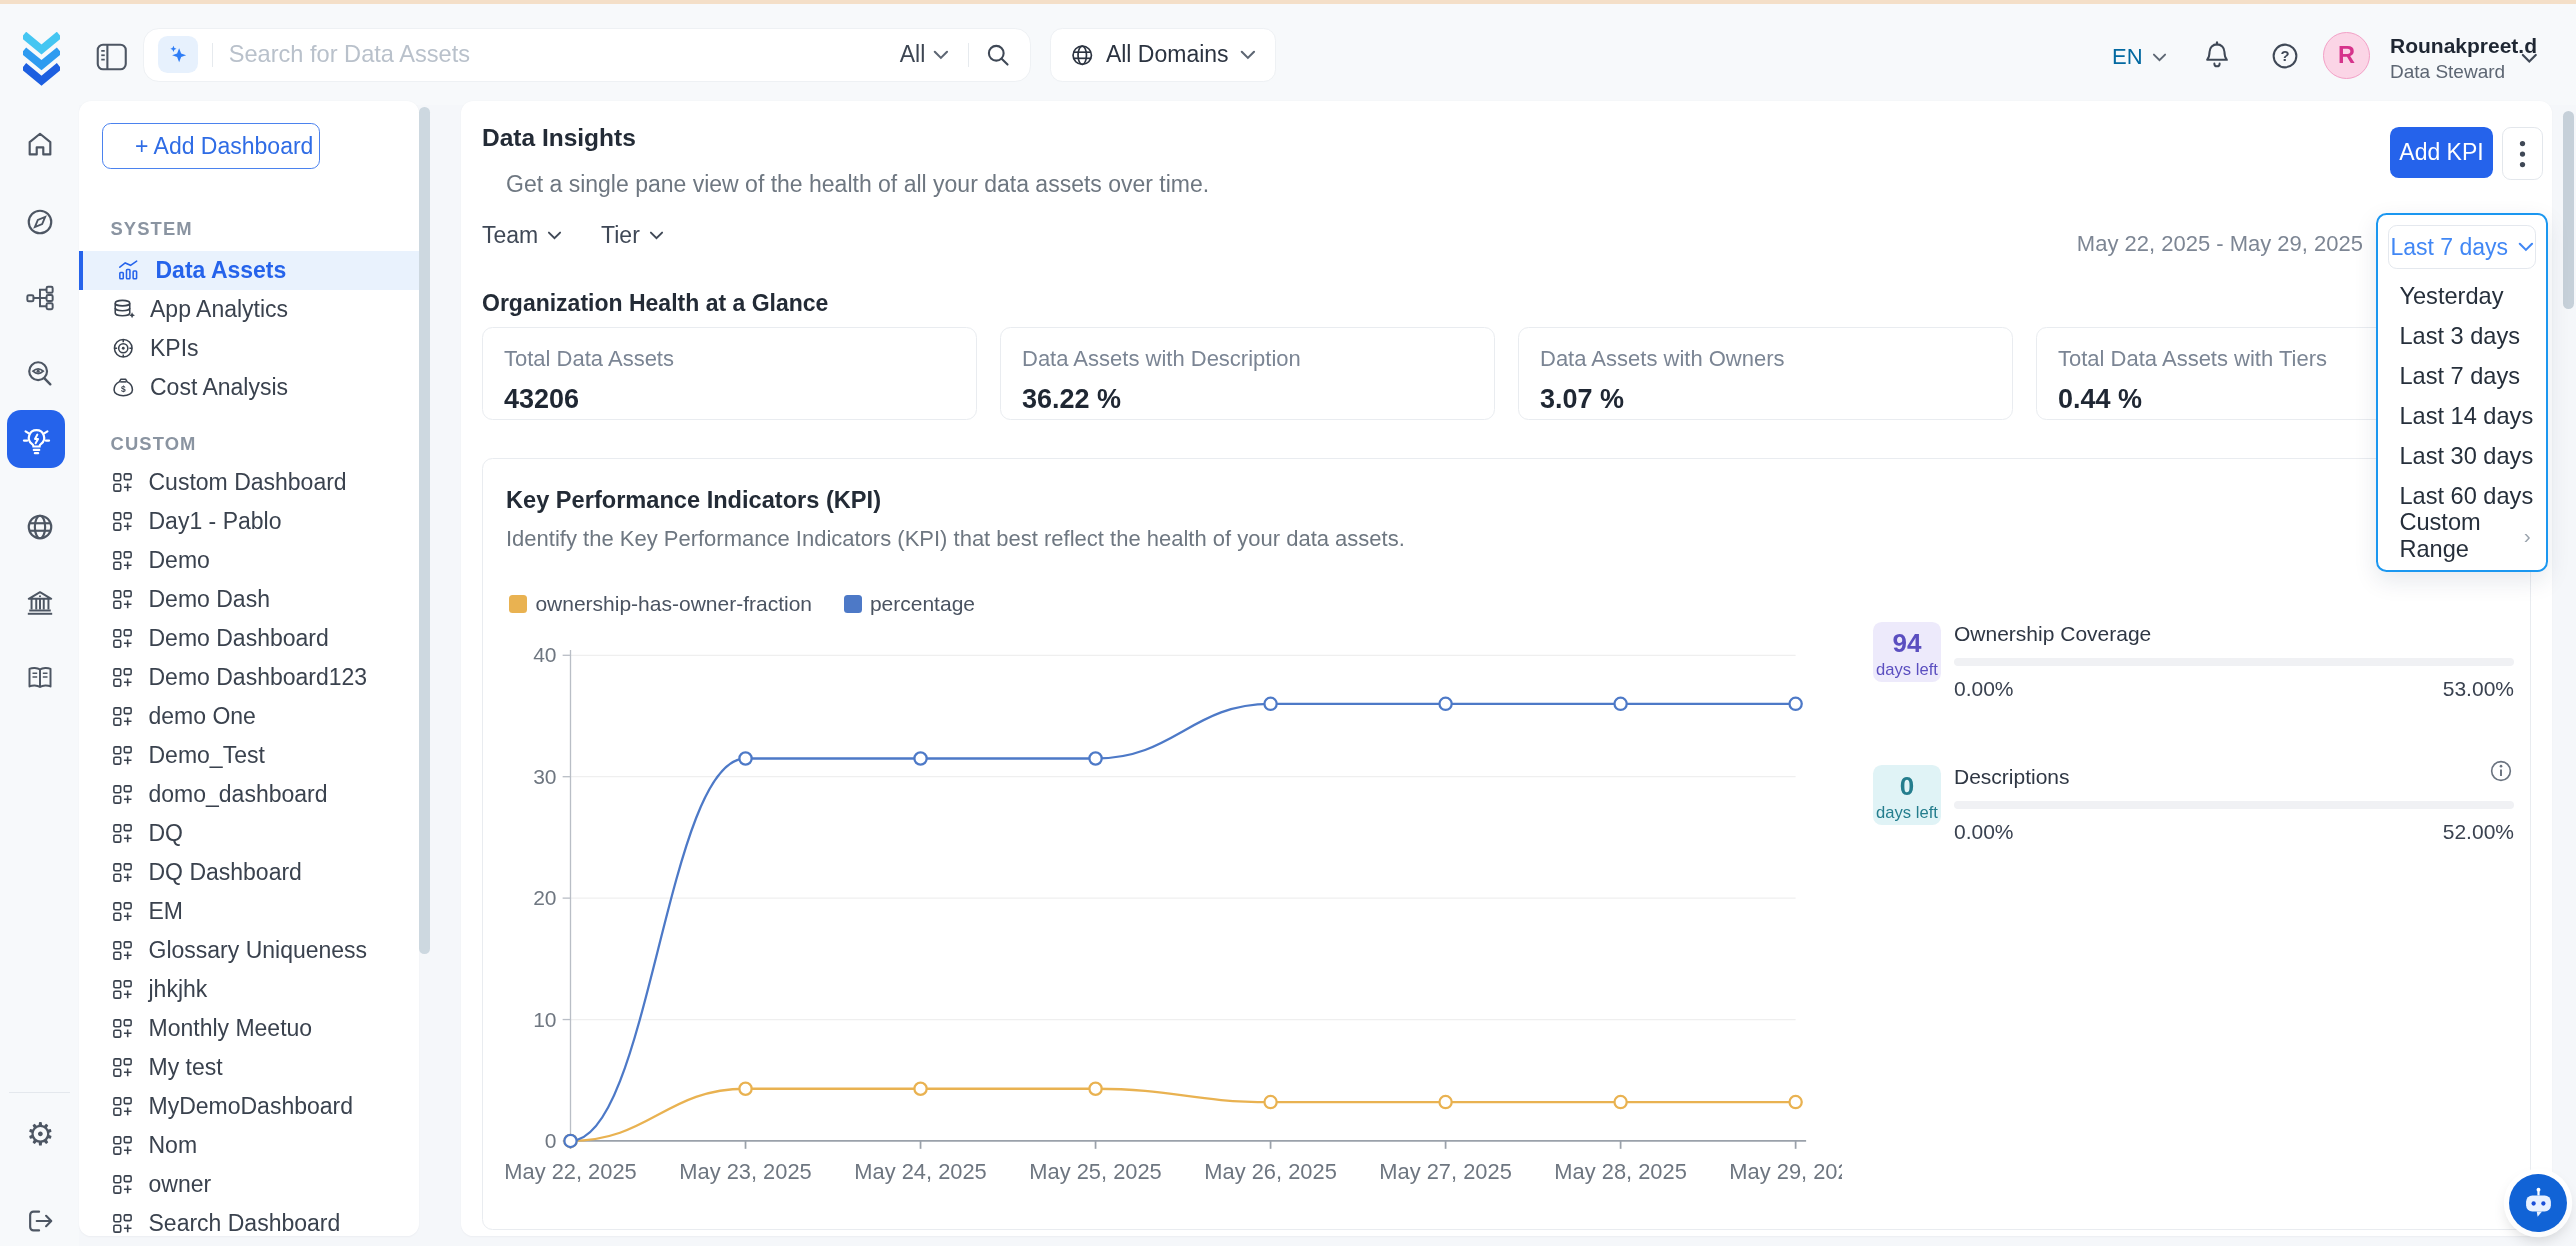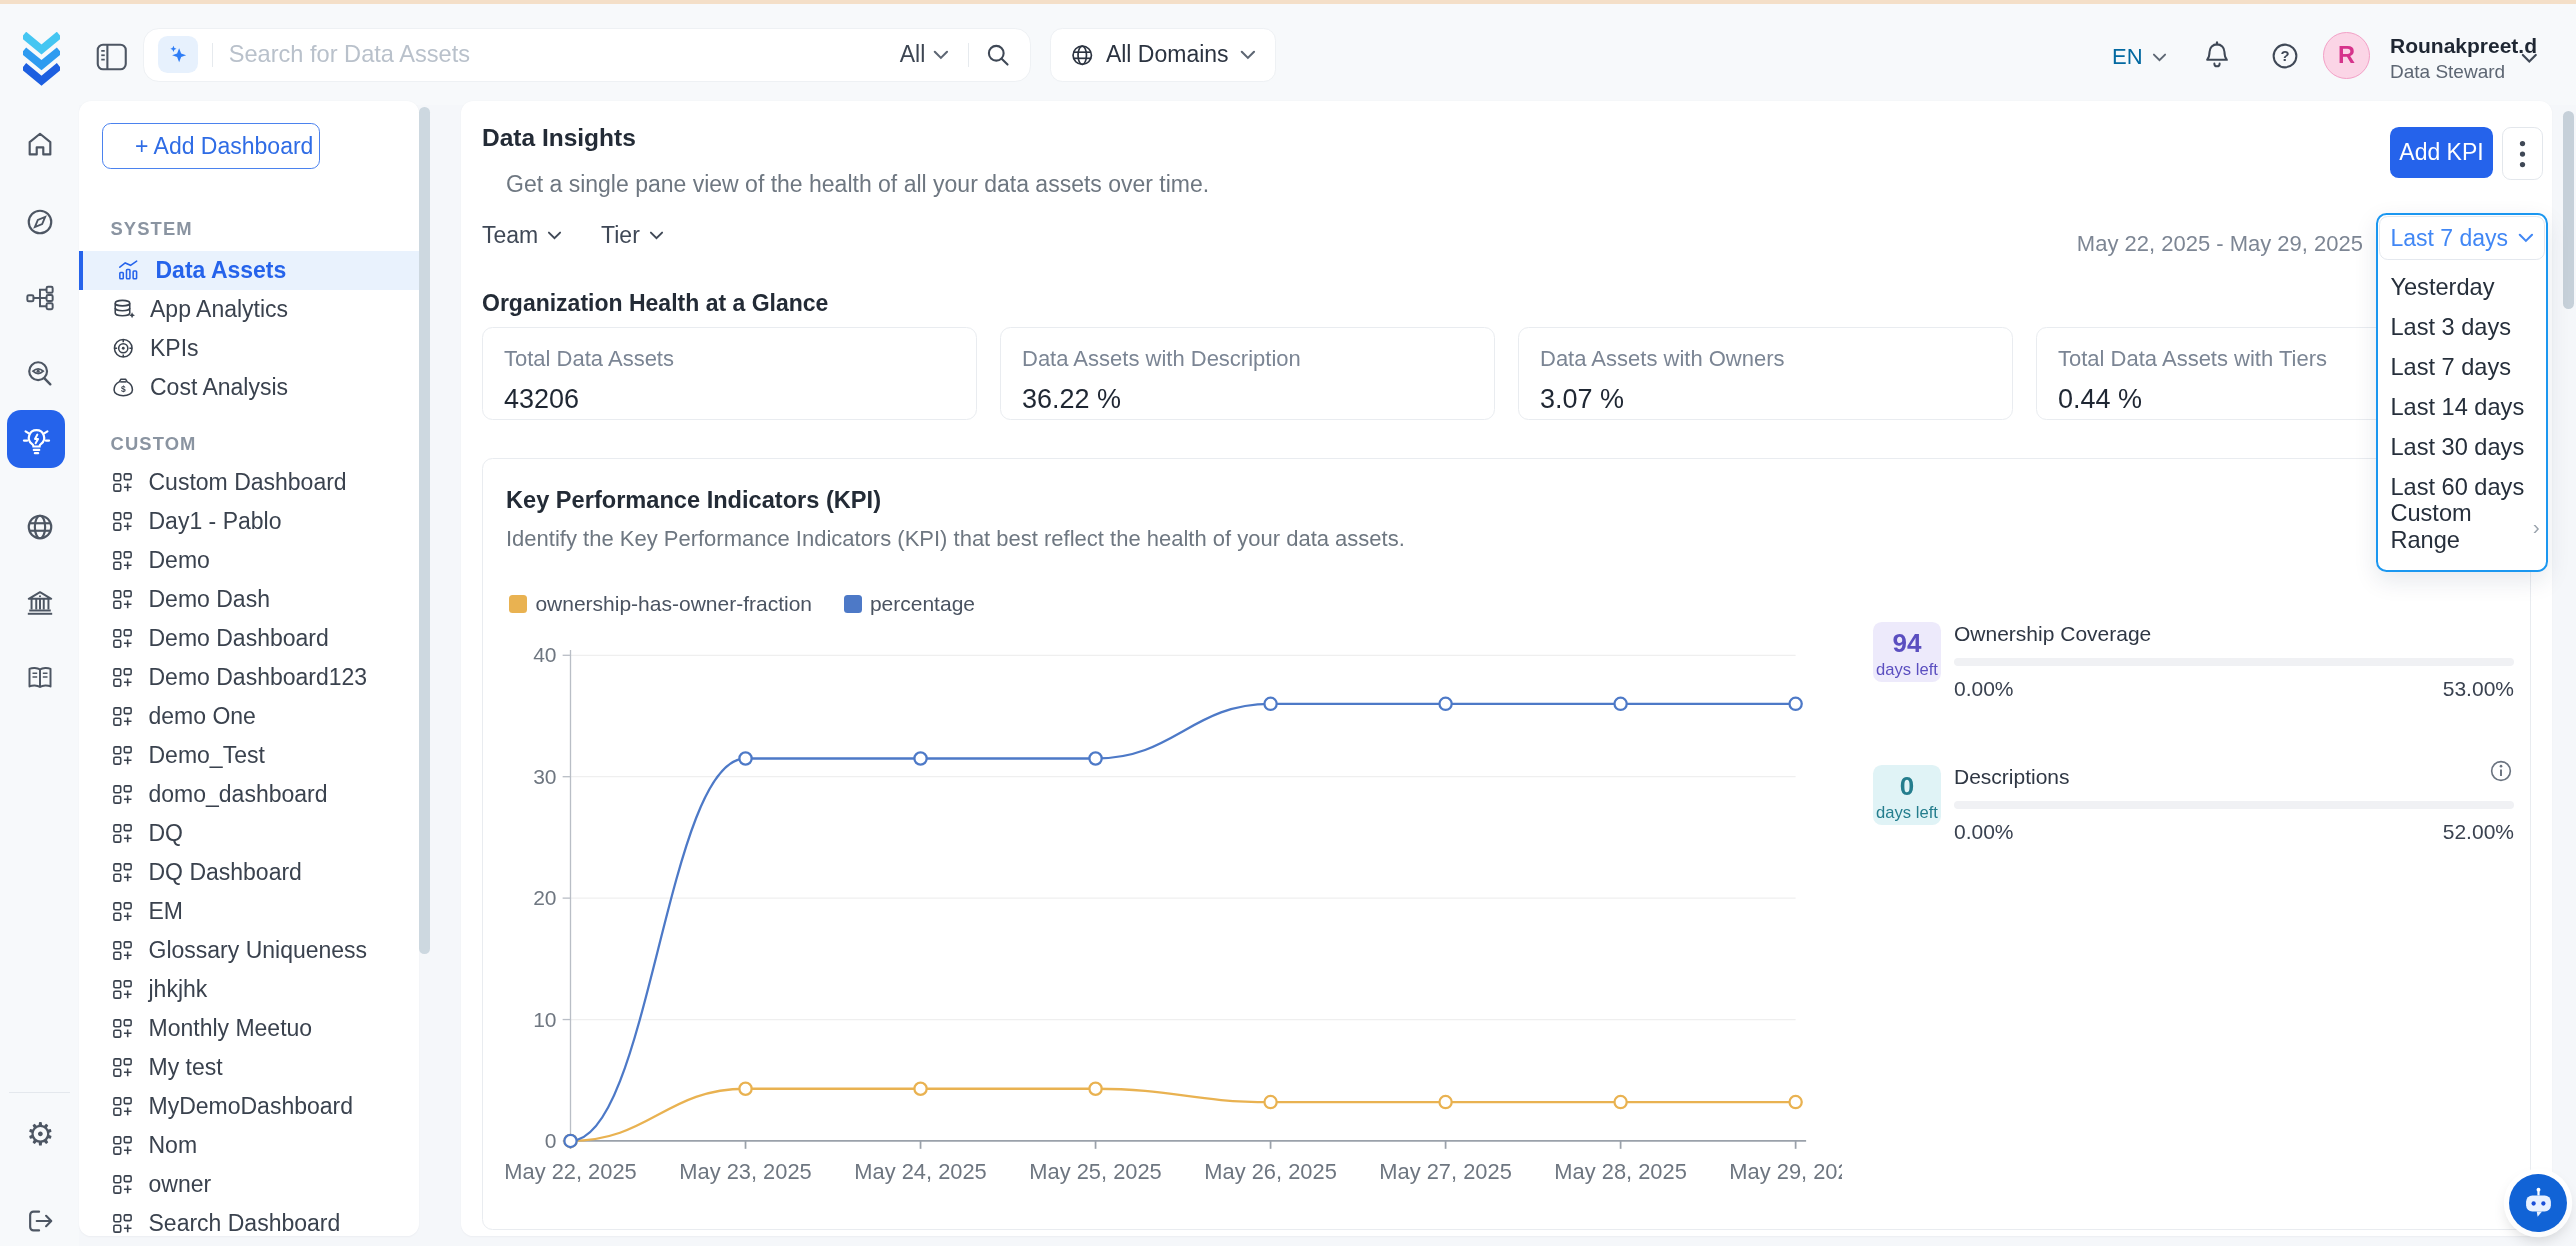--- a/index.html
+++ b/index.html
@@ -61,21 +61,21 @@
               border-radius:8.8px;color:#fff;font-size:23px;cursor:pointer;font-family:"Liberation Sans",sans-serif;}
   .kebab-btn{position:absolute;left:2041px;top:26px;width:39px;height:51px;background:#fff;border:0.9px solid #e3e7ec;
              border-radius:8.8px;display:flex;align-items:center;justify-content:center;cursor:pointer;}
   .filters{position:absolute;left:21px;top:121px;display:flex;gap:39px;}
   .filter{display:flex;align-items:center;gap:8.8px;font-size:23px;color:#3f4856;cursor:pointer;}
   .daterange{position:absolute;left:1313px;top:130px;width:589px;text-align:right;font-size:22px;color:#7d8694;}
   .glance-title{position:absolute;left:21px;top:189px;font-size:23px;font-weight:bold;color:#232b36;}
   .cards-row{position:absolute;left:21px;top:226px;width:2049px;display:flex;gap:23px;}
   .gcard{flex:1;height:93px;border:0.9px solid #e9ecf0;border-radius:10.5px;padding:17.5px 21px;box-sizing:border-box;}
   .gcard .lab{font-size:22px;color:#7b8594;}
-  .gcard .val{font-size:27px;font-weight:normal;color:#1f2733;margin-top:12.3px;}
+  .gcard .val{font-size:27px;font-weight:bold;color:#1f2733;margin-top:12.3px;}
   .kpi-card{position:absolute;left:21px;top:357px;width:2049px;height:772px;border:0.9px solid #e9ecf0;
             border-radius:10.5px;box-sizing:border-box;}
   .kpi-title{position:absolute;left:23px;top:28px;font-size:23.6px;font-weight:bold;color:#232b36;}
   .kpi-sub{position:absolute;left:23px;top:67px;font-size:22px;color:#6e7781;}
   .legend{position:absolute;left:26px;top:133px;display:flex;gap:31.5px;align-items:center;}
   .leg-item{display:flex;align-items:center;gap:8px;font-size:21px;color:#4a5361;}
   .leg-swatch{width:18.4px;height:18.4px;border-radius:3.5px;}
   .chart-wrap{position:absolute;left:7px;top:170px;width:1352px;height:582px;}
   
   .status-panel{position:absolute;left:1390px;top:163px;width:641px;}
@@ -84,21 +84,21 @@
   .st-badge .n{font-size:26px;font-weight:bold;margin-top:6.1px;}
   .st-badge .d{font-size:16.6px;margin-top:0.9px;}
   .st-body{margin-left:81px;}
   .st-name{font-size:21px;color:#2f3744;}
   .st-bar{margin-top:12.3px;height:7.9px;background:#f0f1f4;border-radius:4.4px;}
   .st-vals{margin-top:10.5px;display:flex;justify-content:space-between;font-size:21px;color:#3a4250;}
   .st-info{position:absolute;right:0;top:-7px;cursor:pointer;}
   
   .range-dd{position:absolute;left:2376px;top:213px;width:172px;height:359px;background:#fff;
             border:2.6px solid #1b97f0;border-radius:10.5px;box-sizing:border-box;z-index:40;
-            box-shadow:0 8.8px 23px rgba(15,40,80,.10);padding:1px;}
+            box-shadow:0 8.8px 23px rgba(15,40,80,.10);padding:10px;}
   .dd-trigger{height:42px;border:0.9px solid #e4e8ee;border-radius:8.8px;display:flex;align-items:center;
               justify-content:center;gap:9.6px;font-size:23px;color:#4187f5;cursor:pointer;}
   .dd-menu{margin-top:7px;}
   .dd-opt{height:40px;display:flex;align-items:center;padding-left:11.4px;font-size:23.6px;color:#262f3b;cursor:pointer;}
   .dd-opt .grow{flex:1;}
   .dd-opt .chev{color:#9aa3ad;font-size:21px;margin-right:5.3px;}
   
   .page-scroll{position:absolute;right:1.8px;top:111px;width:11.4px;height:198px;background:#c6d0d9;border-radius:6.1px;}
   .chat-fab{position:absolute;left:2509px;top:1174px;width:58px;height:58px;border-radius:50%;background:#1163d6;
             display:flex;align-items:center;justify-content:center;cursor:pointer;

